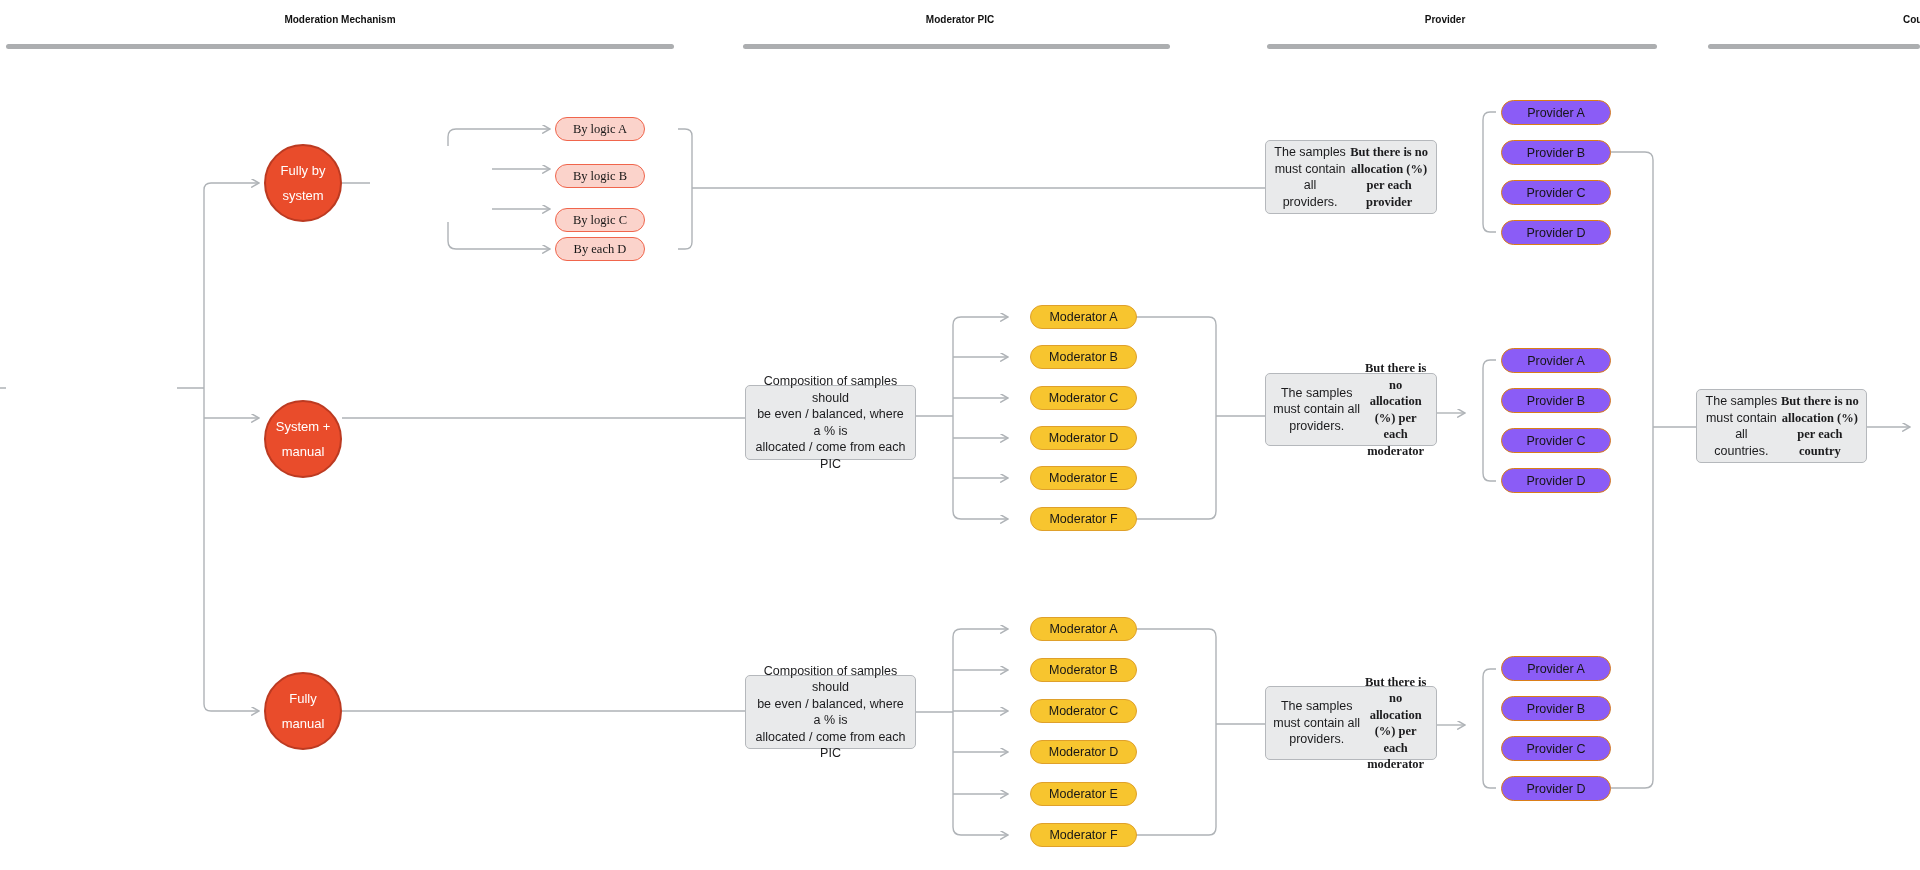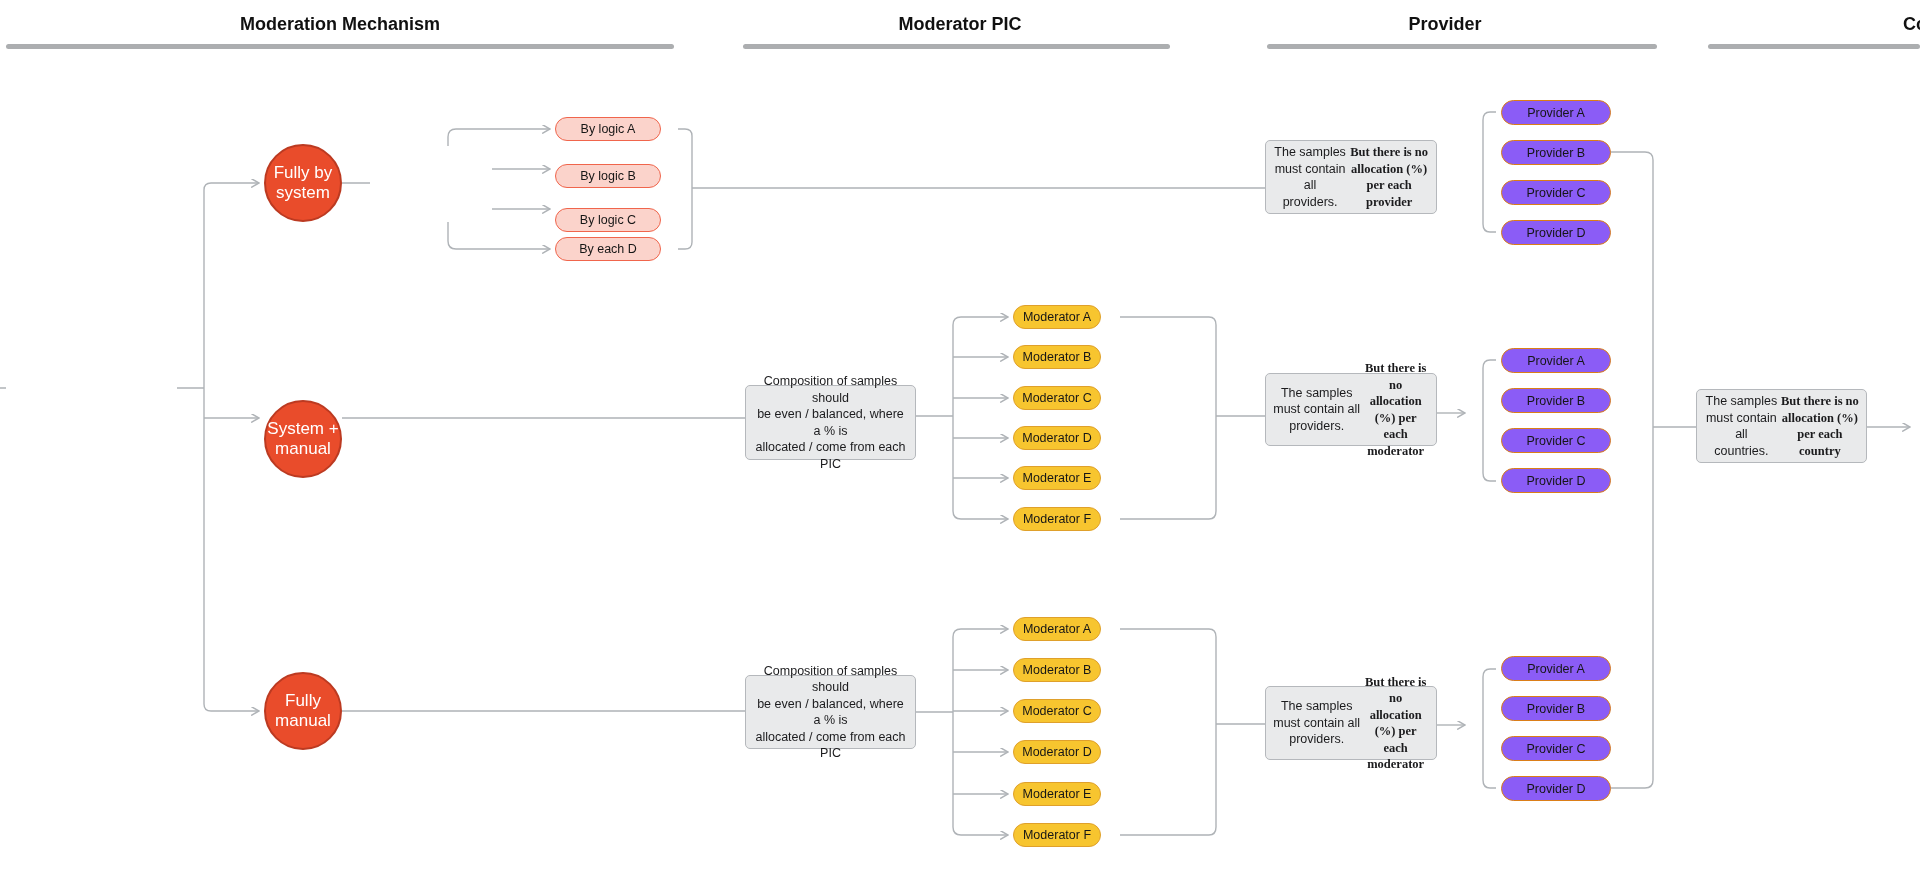--- a/index.html
+++ b/index.html
@@ -1,48 +1,48 @@
 <!DOCTYPE html>
 <html><head>
 <meta charset="utf-8">
 <style>
   html,body{margin:0;padding:0;background:#ffffff;}
   #canvas{
     position:relative;width:1920px;height:870px;overflow:hidden;
     background:#ffffff;font-family:"Liberation Sans",sans-serif;color:#1c1c1e;
   }
   .col-header{
-    position:absolute;top:14px;font-size:18px;font-weight:bold;color:#111;
+    position:absolute;top:14px;font-size:10px;font-weight:bold;color:#111;
     transform:translateX(-50%);white-space:nowrap;
   }
   .col-header.no-center{transform:none;}
   .divider{
     position:absolute;top:44px;height:5px;background:#ACAEB0;border-radius:3px;
   }
   .note-box{
     position:absolute;box-sizing:border-box;
     background:#E9EAEB;border:1.3px solid #B5B8BC;border-radius:5px;
     display:flex;align-items:center;justify-content:center;text-align:center;
     font-size:12.5px;line-height:16.5px;white-space:pre-line;padding:3px 6px;
     color:#1b1b1d;
   }
   .note-box b{font-weight:bold;font-family:Liberation Serif, serif;}
   .circle-node{
     position:absolute;width:78px;height:78px;border-radius:50%;
     background:#E94C2B;border:2px solid #BC3A21;box-sizing:border-box;
     display:flex;align-items:center;justify-content:center;text-align:center;
-    color:#ffffff;font-size:17px;line-height:20px;white-space:pre-line;
+    color:#ffffff;font-size:13px;line-height:25px;white-space:pre-line;
   }
   .pill{
     position:absolute;box-sizing:border-box;border-radius:13px;
     display:flex;align-items:center;justify-content:center;text-align:center;
     font-size:12.5px;color:#161616;white-space:nowrap;
   }
-  .pill-pink{width:106px;height:24px;background:#FBD3CB;border:1.5px solid #F0654C;}
-  .pill-yellow{width:88px;height:24px;background:#F7C52F;border:1.5px solid #DFA02B;}
+  .pill-pink{width:90px;height:24px;background:#FBD3CB;border:1.5px solid #F0654C;font-family:Liberation Serif, serif;}
+  .pill-yellow{width:107px;height:24px;background:#F7C52F;border:1.5px solid #DFA02B;margin-left:17px;}
   .pill-orange{width:110px;height:25px;background:#8b5cf6;border:1.8px solid #DB7E17;}
   svg.connectors{position:absolute;left:0;top:0;pointer-events:none;}
 </style>
 </head>
 <body>
 
 <div id="canvas">
 
   <span class="col-header" style="left:340px">Moderation Mechanism</span>
   <span class="col-header" style="left:960px">Moderator PIC</span>

